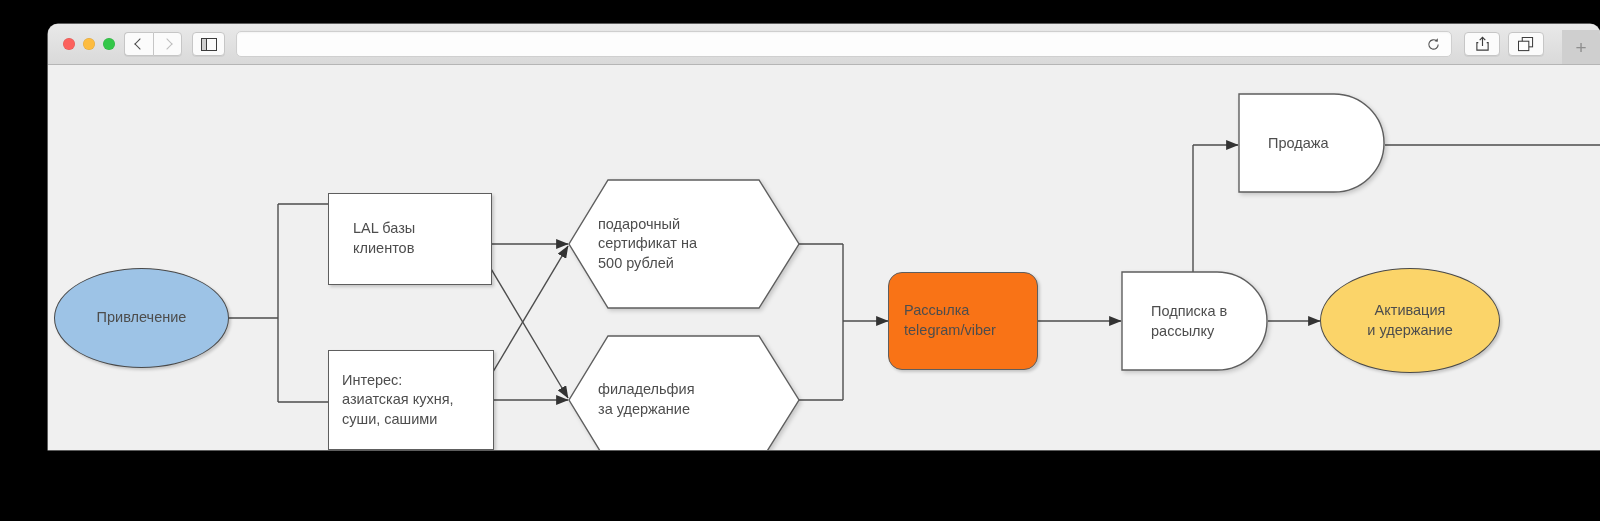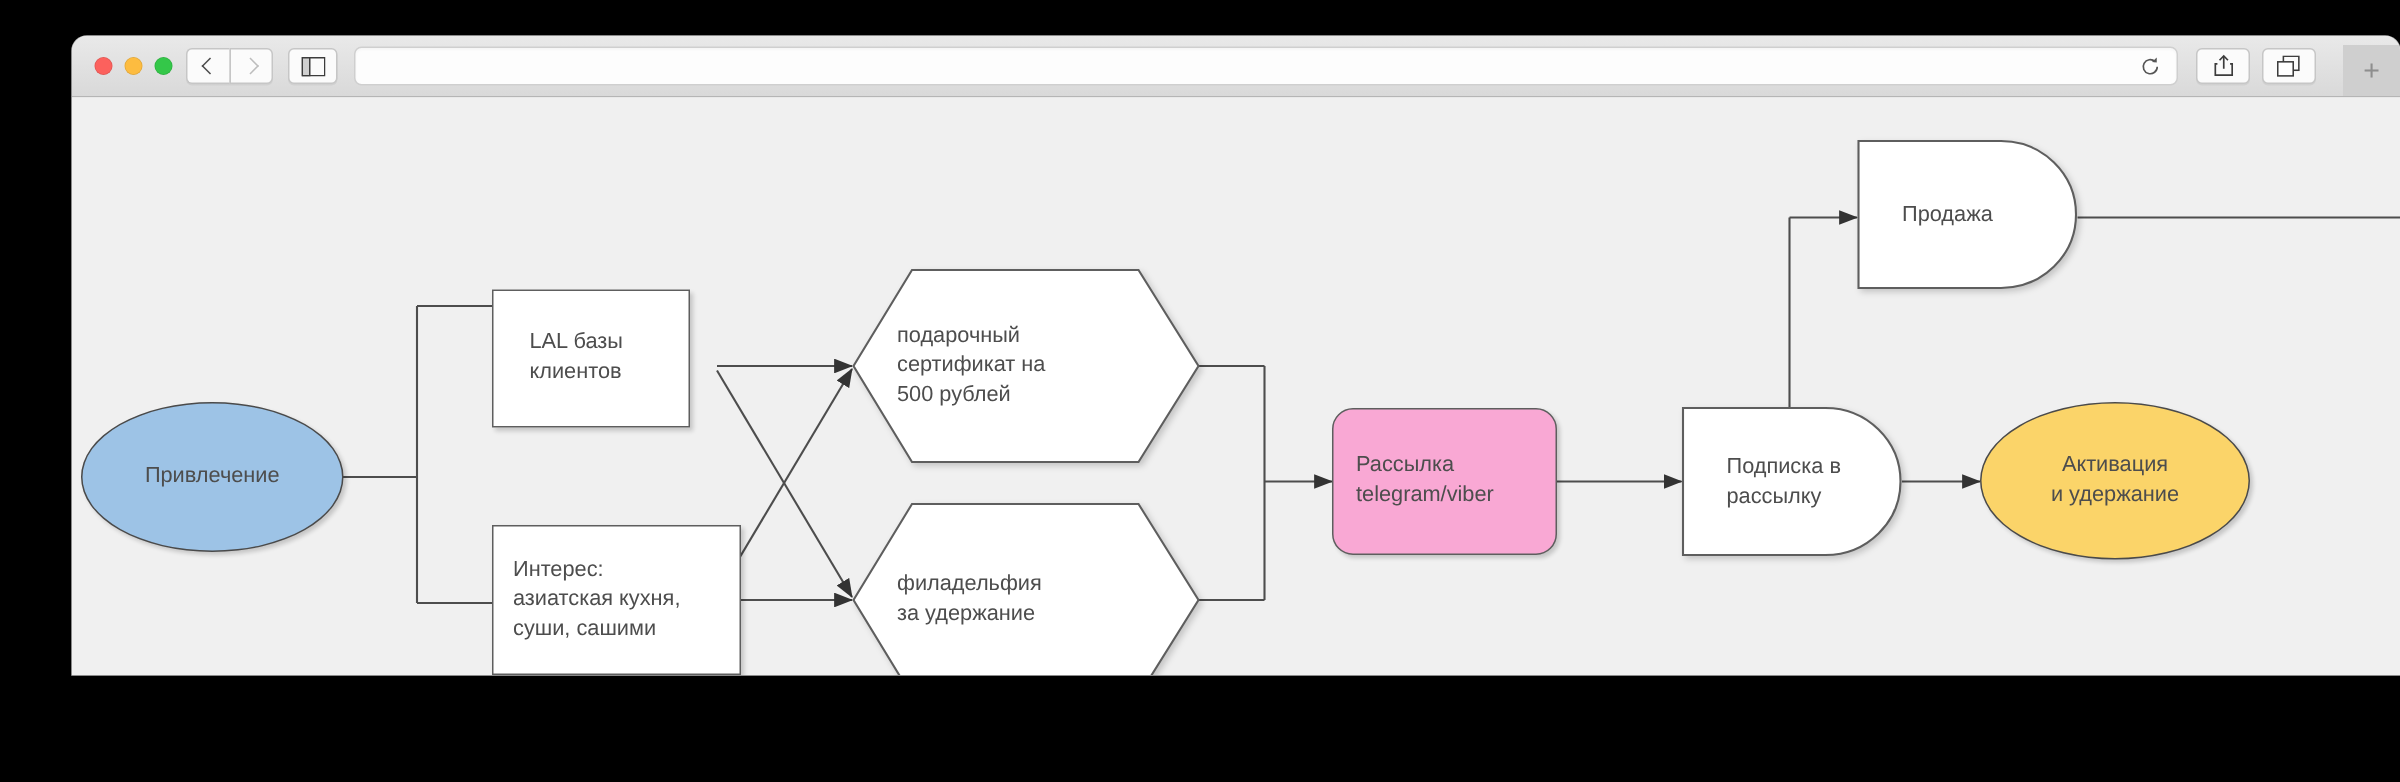--- a/index.html
+++ b/index.html
@@ -136,21 +136,21 @@
     white-space: pre-line;
   }
 
   .node-rect {
     background: #ffffff;
     border: 1px solid #5e5e5e;
     padding-left: 13px;
     box-shadow: 2px 2px 3px rgba(0,0,0,0.18);
   }
   .node-round {
-    background: #f9a8d4;
+    background: #f97316;
     border: 1px solid #5e5e5e;
     border-radius: 14px;
     padding-left: 15px;
     box-shadow: 2px 2px 3px rgba(0,0,0,0.18);
   }
   .node-ellipse {
     border: 1px solid #4a4a4a;
     border-radius: 50%;
     justify-content: center;
     text-align: center;
@@ -257,21 +257,21 @@
         <path d="M 1220 256 L 1272 256" marker-end="url(#arw)"></path>
 
         <path d="M 1337 80 L 1552 80"></path>
       </g>
     </svg>
 
     <div class="node node-ellipse" style="left:6px; top:203px; width:175px; height:100px; background:#9dc3e6;">
       <span>Привлечение</span>
     </div>
 
-    <div class="node node-rect" style="left:280px; top:128px; width:132px; height:92px;padding-left:24px;">
+    <div class="node node-rect" style="left:280px; top:128px; width:164px; height:92px;padding-left:24px;">
       <span>LAL базы
 клиентов</span>
     </div>
 
     <div class="node node-rect" style="left:280px; top:285px; width:166px; height:100px;">
       <span>Интерес:
 азиатская кухня,
 суши, сашими</span>
     </div>
 

